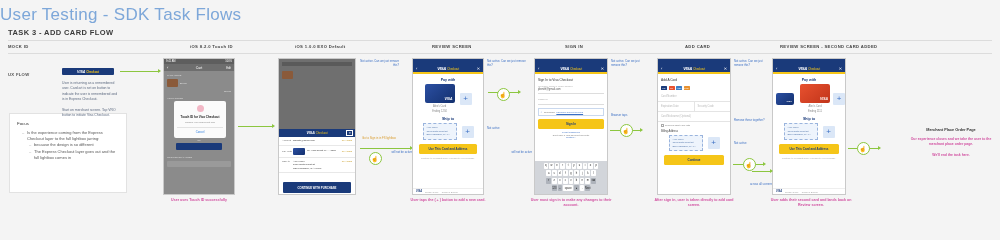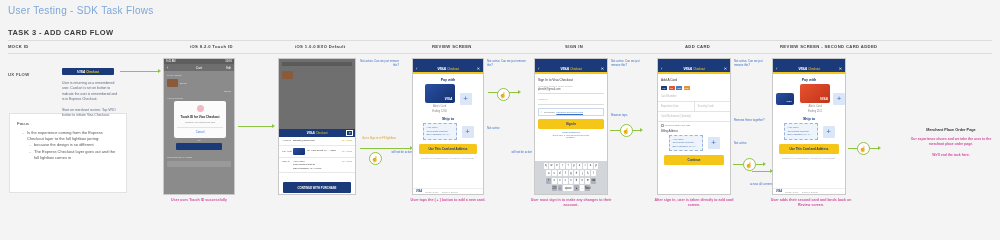--- a/index.html
+++ b/index.html
@@ -5,22 +5,22 @@
   * { box-sizing: border-box; }
   html, body { margin:0; padding:0; }
   body {
     width:1000px; height:235px;
     background:#f4f4f4;
     font-family:"Liberation Sans", sans-serif;
     overflow:hidden;
     position:relative;
   }
   .page-title {
-    position:absolute; left:8px; top:5px;
-    font-size:10px; color:#7da7d9; letter-spacing:.3px;
+    position:absolute; left:0; top:5px;
+    font-size:17px; color:#7da7d9; letter-spacing:.3px;
   }
   .task-title {
     position:absolute; left:8px; top:28px;
     font-size:7.5px; font-weight:bold; color:#3a3a3a; letter-spacing:.4px;
   }
   .hdr-rule {
     position:absolute; left:8px; right:8px; height:1px; background:#dcdcdc;
   }
   .col-head {
     position:absolute; top:44px;

